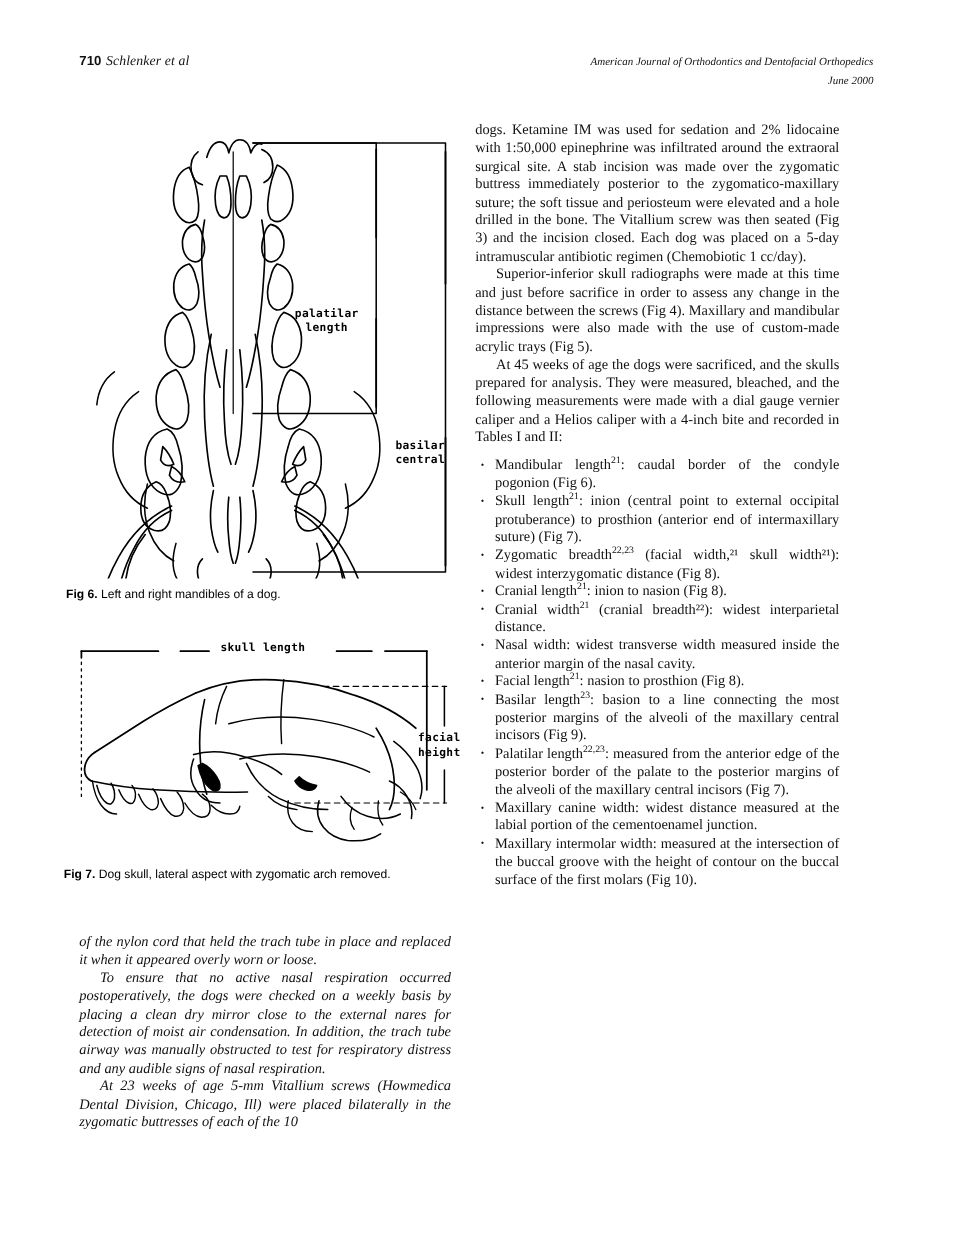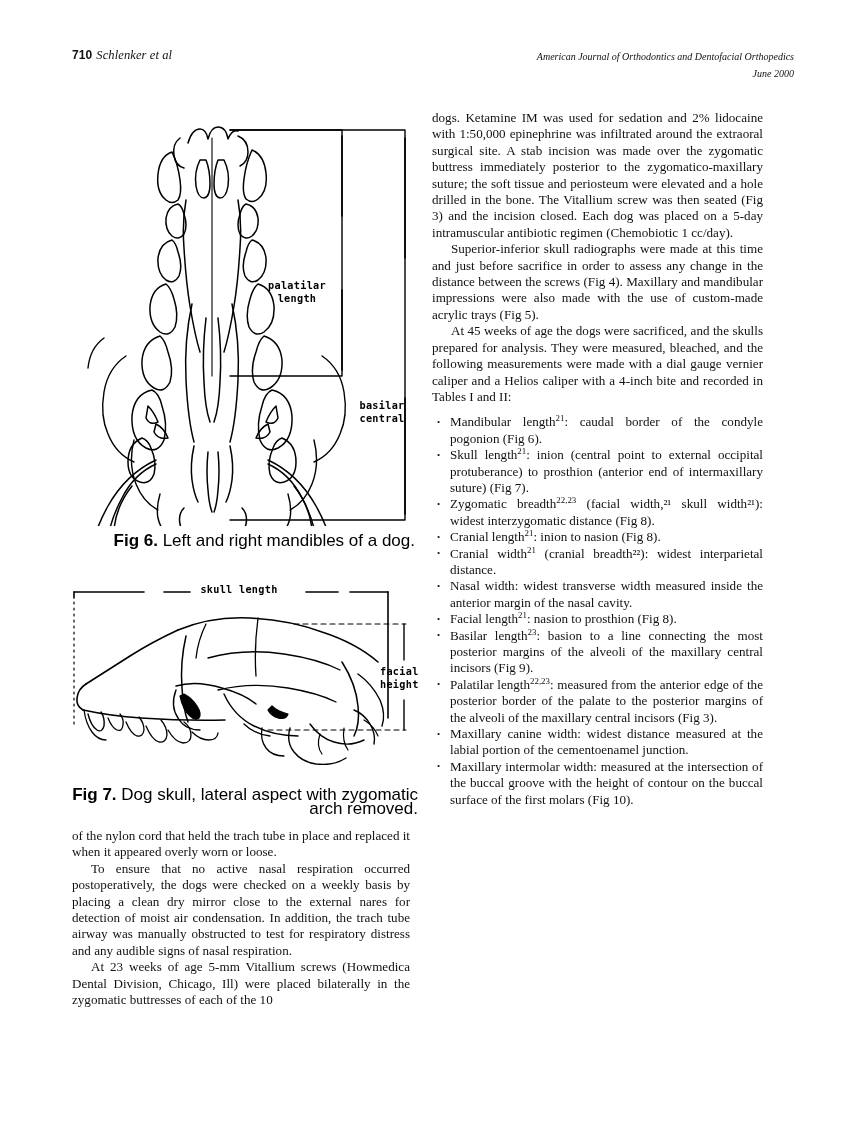--- a/index.html
+++ b/index.html
@@ -75,23 +75,23 @@
     content:"\2022";
     position:absolute;left:5px;top:-0.5px;
     font-size:9px;line-height:17px;
   }
   sup{font-size:0.68em;vertical-align:super;line-height:0;}
 
   
   .figure{position:absolute;}
   .figcap{
     font-family:"Liberation Sans",sans-serif;
-    font-size:17px;
+    font-size:11px;
     line-height:14px;
-    text-align:right;
+    text-align:left;
     color:#000;
   }
   .figcap b{font-weight:bold;}
 
   #fig6{left:60px;top:108px;width:355px;}
   #fig6 .art{position:relative;width:355px;height:418px;}
   #fig6 .figcap{margin-top:8px;}
 
   #fig7{left:58px;top:578px;width:360px;}
   #fig7 .art{position:relative;width:360px;height:200px;}
@@ -287,38 +287,38 @@
         </g>
       </svg>
 
       <div class="dimlabel" style="left:126px;top:6px;width:110px;">skull length</div>
       <div class="dimlabel" style="left:322px;top:88px;width:56px;text-align:left;">facial
 height</div>
     </div>
     <div class="figcap"><b>Fig 7.</b><span> Dog skull, lateral aspect with zygomatic arch removed.</span></div>
   </div>
 
-  <div class="col col-left" style="top:828px;">
+  <div class="col col-left" style="top:848px;font-style:italic;">
     <p class="noindent">of the nylon cord that held the trach tube in place and replaced it when it appeared overly worn or loose.</p>
     <p>To ensure that no active nasal respiration occurred postoperatively, the dogs were checked on a weekly basis by placing a clean dry mirror close to the external nares for detection of moist air condensation. In addition, the trach tube airway was manually obstructed to test for respiratory distress and any audible signs of nasal respiration.</p>
     <p>At 23 weeks of age 5-mm Vitallium screws (Howmedica Dental Division, Chicago, Ill) were placed bilaterally in the zygomatic buttresses of each of the 10</p>
   </div>
 
   <div class="col col-right">
     <p class="noindent">dogs. Ketamine IM was used for sedation and 2% lidocaine with 1:50,000 epinephrine was infiltrated around the extraoral surgical site. A stab incision was made over the zygomatic buttress immediately posterior to the zygomatico-maxillary suture; the soft tissue and periosteum were elevated and a hole drilled in the bone. The Vitallium screw was then seated (Fig 3) and the incision closed. Each dog was placed on a 5-day intramuscular antibiotic regimen (Chemobiotic 1 cc/day).</p>
     <p>Superior-inferior skull radiographs were made at this time and just before sacrifice in order to assess any change in the distance between the screws (Fig 4). Maxillary and mandibular impressions were also made with the use of custom-made acrylic trays (Fig 5).</p>
     <p>At 45 weeks of age the dogs were sacrificed, and the skulls prepared for analysis. They were measured, bleached, and the following measurements were made with a dial gauge vernier caliper and a Helios caliper with a 4-inch bite and recorded in Tables I and II:</p>
     <ul class="meas" id="meas-list">
         <li><span>Mandibular length</span><sup>21</sup><span>: caudal border of the condyle pogonion (Fig 6).</span></li>
         <li><span>Skull length</span><sup>21</sup><span>: inion (central point to external occipital protuberance) to prosthion (anterior end of intermaxillary suture) (Fig 7).</span></li>
         <li><span>Zygomatic breadth</span><sup>22,23</sup><span> (facial width,²¹ skull width²¹): widest interzygomatic distance (Fig 8).</span></li>
         <li><span>Cranial length</span><sup>21</sup><span>: inion to nasion (Fig 8).</span></li>
         <li><span>Cranial width</span><sup>21</sup><span> (cranial breadth²²): widest interparietal distance.</span></li>
         <li><span>Nasal width</span><span>: widest transverse width measured inside the anterior margin of the nasal cavity.</span></li>
         <li><span>Facial length</span><sup>21</sup><span>: nasion to prosthion (Fig 8).</span></li>
         <li><span>Basilar length</span><sup>23</sup><span>: basion to a line connecting the most posterior margins of the alveoli of the maxillary central incisors (Fig 9).</span></li>
-        <li><span>Palatilar length</span><sup>22,23</sup><span>: measured from the anterior edge of the posterior border of the palate to the posterior margins of the alveoli of the maxillary central incisors (Fig 3).</span></li>
+        <li><span>Palatilar length</span><sup>22,23</sup><span>: measured from the anterior edge of the posterior border of the palate to the posterior margins of the alveoli of the maxillary central incisors (Fig 7).</span></li>
         <li><span>Maxillary canine width</span><span>: widest distance measured at the labial portion of the cementoenamel junction.</span></li>
         <li><span>Maxillary intermolar width</span><span>: measured at the intersection of the buccal groove with the height of contour on the buccal surface of the first molars (Fig 10).</span></li>
       </ul>
   </div>
 
 </div>
 
 </body></html>

